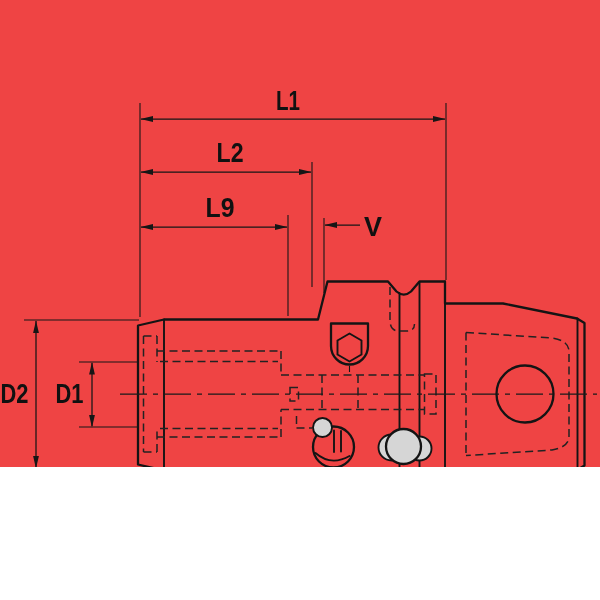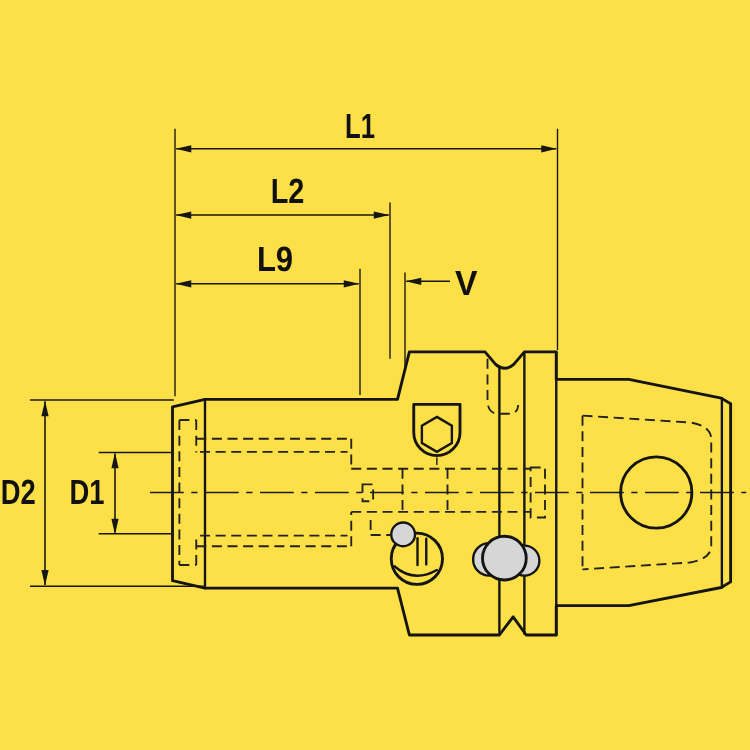--- a/index.html
+++ b/index.html
@@ -1,16 +1,16 @@
 <!DOCTYPE html>
 <html><head>
 <meta charset="utf-8">
 <style>
   html,body{margin:0;padding:0;background:#ffffff;}
-  #stage{position:relative;width:600px;height:600px;background:#fde047;overflow:hidden;}
+  #stage{position:relative;width:600px;height:467px;background:#ef4444;overflow:hidden;}
   svg{display:block;}
   .dimline{stroke:#161616;stroke-width:1.25;fill:none;}
   .extline{stroke:#161616;stroke-width:1.1;fill:none;}
   .arrow{fill:#161616;stroke:none;}
   .outline{stroke:#141414;stroke-width:2.3;fill:none;stroke-linejoin:round;stroke-linecap:round;}
   .outline-thin{stroke:#141414;stroke-width:1.9;fill:none;stroke-linecap:round;}
   .hidden-l{stroke:#222222;stroke-width:1.5;fill:none;stroke-dasharray:8 4.5;}
   .center-l{stroke:#1a1a1a;stroke-width:1.25;fill:none;stroke-dasharray:27 6 5 6;}
   .fill-body{fill:#d6d6d6;}
   .dim-label{font-family:"Liberation Sans", sans-serif;font-weight:bold;font-size:28px;fill:#111111;}

